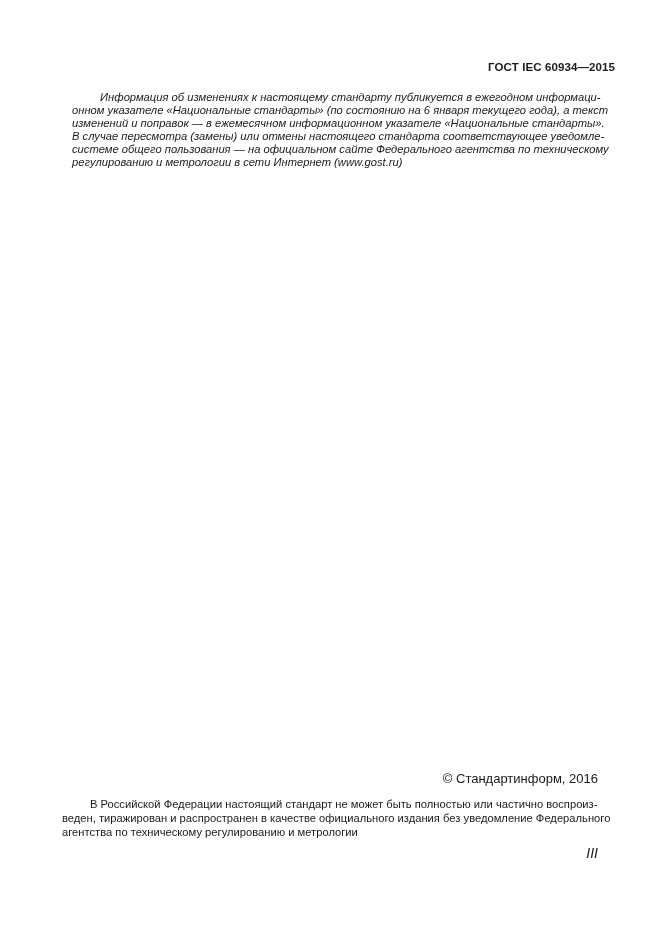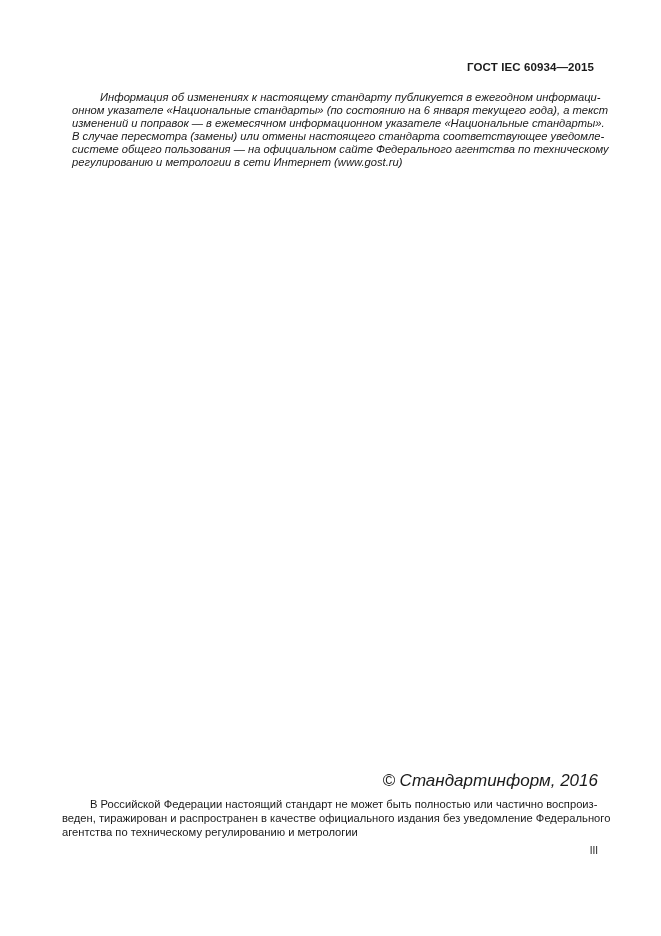--- a/index.html
+++ b/index.html
@@ -1,25 +1,25 @@
 <!DOCTYPE html>
 <html><head>
   <meta charset="utf-8">
   <style>
     html, body { margin: 0; padding: 0; background: #ffffff; }
     body { width: 661px; height: 936px; position: relative; overflow: hidden; font-family: "Liberation Sans", sans-serif; color: #1a1a1a; }
-    .header-title { position: absolute; top: 61px; right: 67px; font-weight: bold; font-size: 11.5px; letter-spacing: 0.1px; }
+    .header-title { position: absolute; top: 61px; right: 46px; font-weight: bold; font-size: 11.5px; letter-spacing: 0.1px; }
     .info-block { position: absolute; left: 63px; top: 91px; width: 535px; font-style: italic; font-size: 11.2px; line-height: 13px; }
     .line { display: block; text-align: justify; text-align-last: justify; white-space: nowrap; height: 13px; overflow: visible; margin-left: 9px; }
     .line.indent { padding-left: 28px; }
     .line.last { text-align-last: left; }
-    .copyright { position: absolute; top: 771px; right: 63px; font-size: 17px; font-style: italic; }
+    .copyright { position: absolute; top: 771px; right: 63px; font-size: 13px; }
     .legal-block { position: absolute; left: 53px; top: 797px; width: 535px; font-size: 11.2px; line-height: 14px; }
     .legal-block .line { height: 14px; }
-    .page-number { position: absolute; top: 845px; right: 63px; font-size: 10px; }
+    .page-number { position: absolute; top: 845px; right: 63px; font-size: 14px; font-style: italic; }
   </style>
 </head>
 <body>
 
 <div class="header-title">ГОСТ IEC 60934—2015</div>
 
 <div class="info-block">
   <span class="line indent">Информация об изменениях к настоящему стандарту публикуется в ежегодном информаци-</span>
   <span class="line">онном указателе «Национальные стандарты» (по состоянию на 6 января текущего года), а текст</span>
   <span class="line">изменений и поправок — в ежемесячном информационном указателе «Национальные стандарты».</span>

